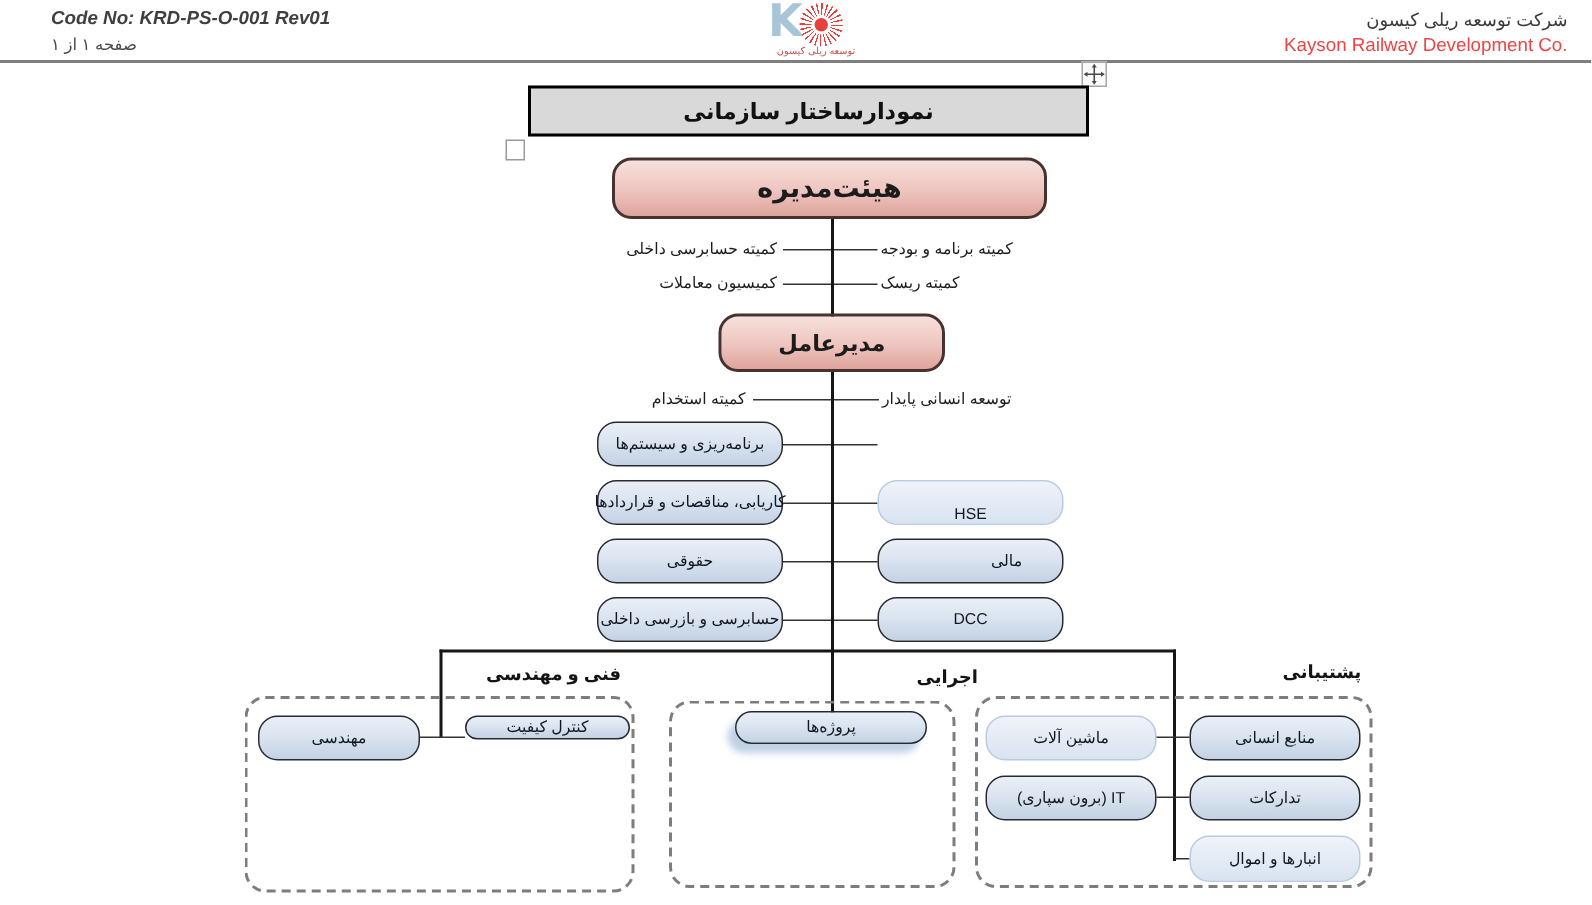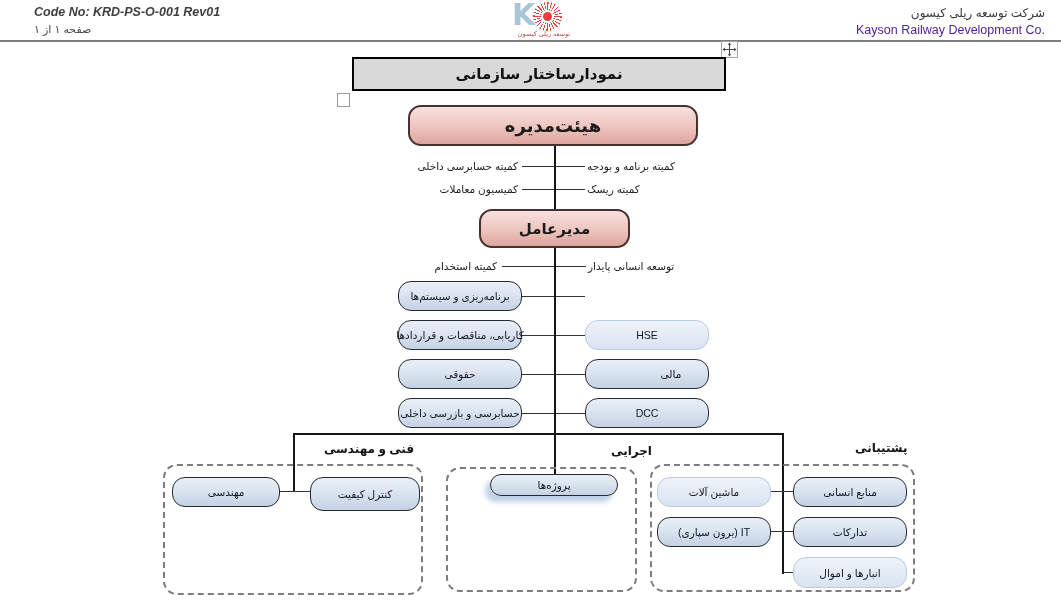--- a/index.html
+++ b/index.html
@@ -4,21 +4,21 @@
 <style>
   html,body{margin:0;padding:0;background:#fff;}
   body{font-family:"Liberation Sans","DejaVu Sans",sans-serif;color:#111;}
   .stage{position:relative;width:1061px;height:603px;background:#fff;overflow:hidden;}
 
   
   .code-no{position:absolute;left:34px;top:5px;font-style:italic;font-weight:600;font-size:12.5px;color:#3f3f3f;}
   .page-info{position:absolute;left:34px;top:23px;font-size:11px;color:#4a4a4a;direction:rtl;}
   .hdr-divider{position:absolute;left:0;top:40px;width:1061px;height:2px;background:#7f7f7f;}
   .company-fa{position:absolute;right:16px;top:6px;font-size:12px;color:#3a3a3a;direction:rtl;white-space:nowrap;}
-  .company-en{position:absolute;right:16px;top:23px;font-size:12.5px;color:#4c1d95;white-space:nowrap;}
+  .company-en{position:absolute;right:16px;top:23px;font-size:12.5px;color:#ef4444;white-space:nowrap;}
 
   .logo{position:absolute;left:512px;top:1px;width:64px;height:40px;}
   .logo-k{position:absolute;left:0;top:-4px;font-size:30px;font-weight:bold;color:#a9c6d9;font-family:"DejaVu Sans",sans-serif;}
   .sunburst{position:absolute;left:21px;top:1px;width:29px;height:29px;border-radius:50%;
     background:repeating-conic-gradient(#e8413c 0deg 4.5deg,#ffffff 4.5deg 15deg);}
   .sunburst::before{content:"";position:absolute;inset:8px;background:#fff;border-radius:50%;}
   .sunburst::after{content:"";position:absolute;left:10px;top:10px;width:9px;height:9px;background:#e8413c;border-radius:50%;}
   .logo-caption{position:absolute;left:-6px;top:29px;width:76px;text-align:center;font-size:6.5px;color:#c05048;direction:rtl;white-space:nowrap;}
 
   
@@ -112,21 +112,21 @@
       <span>برنامه‌ریزی و سیستم‌ها</span>
     </div>
   <div class="hline thin" style="left:522px;top:296px;width:32px;"></div>
   <div class="hline thin" style="left:556px;top:296px;width:29px;"></div>
 
   <div class="obox blue" style="left:398px;top:320px;width:124px;height:30px;">
       <span>کاریابی، مناقصات و قراردادها</span>
     </div>
   <div class="hline thin" style="left:522px;top:335px;width:32px;"></div>
   <div class="hline thin" style="left:556px;top:335px;width:29px;"></div>
-  <div class="obox lightblue" style="left:585px;top:320px;width:124px;height:30px;">
+  <div class="obox lightblue" style="left:585px;top:320px;width:124px;height:30px;align-items:flex-end;">
       <span>HSE</span>
     </div>
 
   <div class="obox blue" style="left:398px;top:359px;width:124px;height:30px;">
       <span>حقوقی</span>
     </div>
   <div class="hline thin" style="left:522px;top:374px;width:32px;"></div>
   <div class="hline thin" style="left:556px;top:374px;width:29px;"></div>
   <div class="obox blue" style="left:585px;top:359px;width:124px;height:30px;padding-left:48px;">
       <span>مالی</span>
@@ -150,21 +150,21 @@
   <div class="gheading" style="left:855px;top:441px;">پشتیبانی</div>
 
   <div class="gcontainer" style="left:163px;top:464px;width:260px;height:131px;"></div>
   <div class="gcontainer" style="left:446px;top:467px;width:191px;height:125px;"></div>
   <div class="gcontainer" style="left:650px;top:464px;width:265px;height:128px;"></div>
 
   <div class="obox blue" style="left:172px;top:477px;width:108px;height:30px;">
       <span>مهندسی</span>
     </div>
   <div class="hline thin" style="left:280px;top:491px;width:30px;"></div>
-  <div class="obox blue" style="left:310px;top:477px;width:110px;height:34px;">
+  <div class="obox blue" style="left:310px;top:477px;width:110px;height:16px;">
       <span>کنترل کیفیت</span>
     </div>
 
   <div class="obox blue shadowed" style="left:490px;top:474px;width:128px;height:22px;">
       <span>پروژه‌ها</span>
     </div>
 
   <div class="obox lightblue" style="left:657px;top:477px;width:114px;height:30px;">
       <span>ماشین آلات</span>
     </div>

